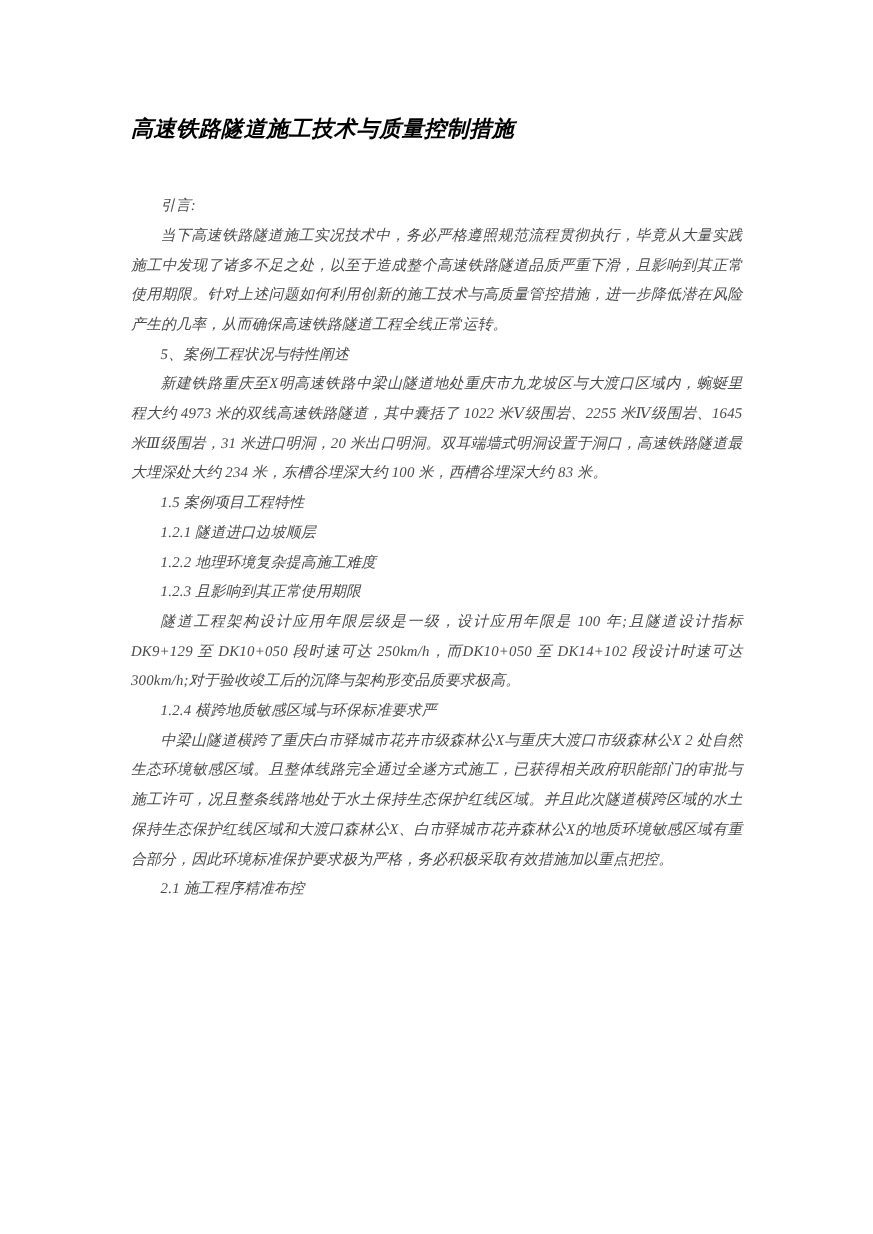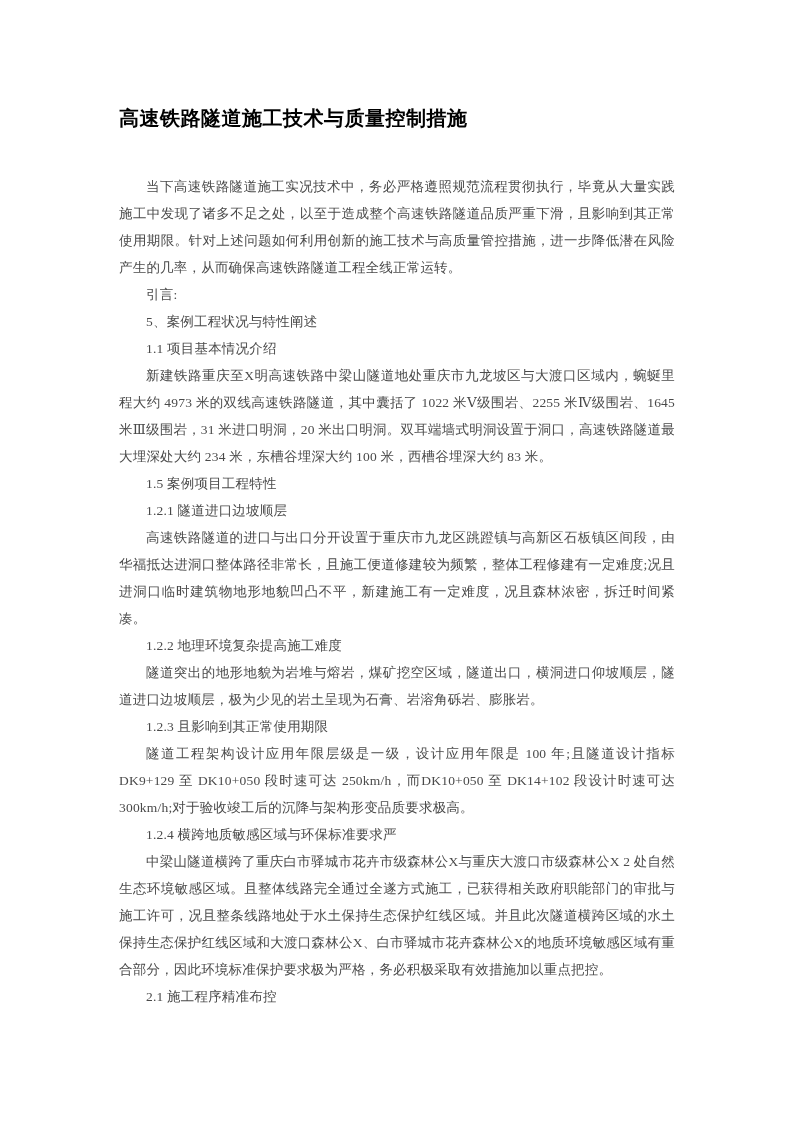--- a/index.html
+++ b/index.html
@@ -12,20 +12,21 @@
     width: 794px;
     height: 1122px;
     overflow: hidden;
     font-family: "Liberation Serif", "DejaVu Serif", serif;
   }
   .page {
     width: 794px;
     height: 1122px;
     background: #ffffff;
     padding: 104px 119px 40px 119px;
+    font-style: italic;
   }
   .doc-title {
     margin: 0 0 41px 0;
     font-family: "Liberation Sans", "DejaVu Sans", sans-serif;
     font-weight: 700;
     font-size: 20px;
     line-height: 28px;
     color: #000000;
     letter-spacing: 0.5px;
   }
@@ -45,30 +46,27 @@
   }
 </style>
 </head>
 <body>
 
 <div class="page">
 
   <h1 class="doc-title">高速铁路隧道施工技术与质量控制措施</h1>
 
   <div>
+    <p class="blk label">引言:</p>
     <p class="blk paragraph">当下高速铁路隧道施工实况技术中，务必严格遵照规范流程贯彻执行，毕竟从大量实践施工中发现了诸多不足之处，以至于造成整个高速铁路隧道品质严重下滑，且影响到其正常使用期限。针对上述问题如何利用创新的施工技术与高质量管控措施，进一步降低潜在风险产生的几率，从而确保高速铁路隧道工程全线正常运转。</p>
-    <p class="blk label">引言:</p>
     <p class="blk heading">5、案例工程状况与特性阐述</p>
-    <p class="blk heading">1.1 项目基本情况介绍</p>
     <p class="blk paragraph">新建铁路重庆至X明高速铁路中梁山隧道地处重庆市九龙坡区与大渡口区域内，蜿蜒里程大约 4973 米的双线高速铁路隧道，其中囊括了 1022 米Ⅴ级围岩、2255 米Ⅳ级围岩、1645 米Ⅲ级围岩，31 米进口明洞，20 米出口明洞。双耳端墙式明洞设置于洞口，高速铁路隧道最大埋深处大约 234 米，东槽谷埋深大约 100 米，西槽谷埋深大约 83 米。</p>
     <p class="blk heading">1.5 案例项目工程特性</p>
     <p class="blk heading">1.2.1 隧道进口边坡顺层</p>
-    <p class="blk paragraph">高速铁路隧道的进口与出口分开设置于重庆市九龙区跳蹬镇与高新区石板镇区间段，由华福抵达进洞口整体路径非常长，且施工便道修建较为频繁，整体工程修建有一定难度;况且进洞口临时建筑物地形地貌凹凸不平，新建施工有一定难度，况且森林浓密，拆迁时间紧凑。</p>
     <p class="blk heading">1.2.2 地理环境复杂提高施工难度</p>
-    <p class="blk paragraph">隧道突出的地形地貌为岩堆与熔岩，煤矿挖空区域，隧道出口，横洞进口仰坡顺层，隧道进口边坡顺层，极为少见的岩土呈现为石膏、岩溶角砾岩、膨胀岩。</p>
     <p class="blk heading">1.2.3 且影响到其正常使用期限</p>
     <p class="blk paragraph">隧道工程架构设计应用年限层级是一级，设计应用年限是 100 年;且隧道设计指标 DK9+129 至 DK10+050 段时速可达 250km/h，而DK10+050 至 DK14+102 段设计时速可达 300km/h;对于验收竣工后的沉降与架构形变品质要求极高。</p>
     <p class="blk heading">1.2.4 横跨地质敏感区域与环保标准要求严</p>
     <p class="blk paragraph">中梁山隧道横跨了重庆白市驿城市花卉市级森林公X与重庆大渡口市级森林公X 2 处自然生态环境敏感区域。且整体线路完全通过全遂方式施工，已获得相关政府职能部门的审批与施工许可，况且整条线路地处于水土保持生态保护红线区域。并且此次隧道横跨区域的水土保持生态保护红线区域和大渡口森林公X、白市驿城市花卉森林公X的地质环境敏感区域有重合部分，因此环境标准保护要求极为严格，务必积极采取有效措施加以重点把控。</p>
     <p class="blk heading">2.1 施工程序精准布控</p>
 
   </div>
 
 </div>
 

